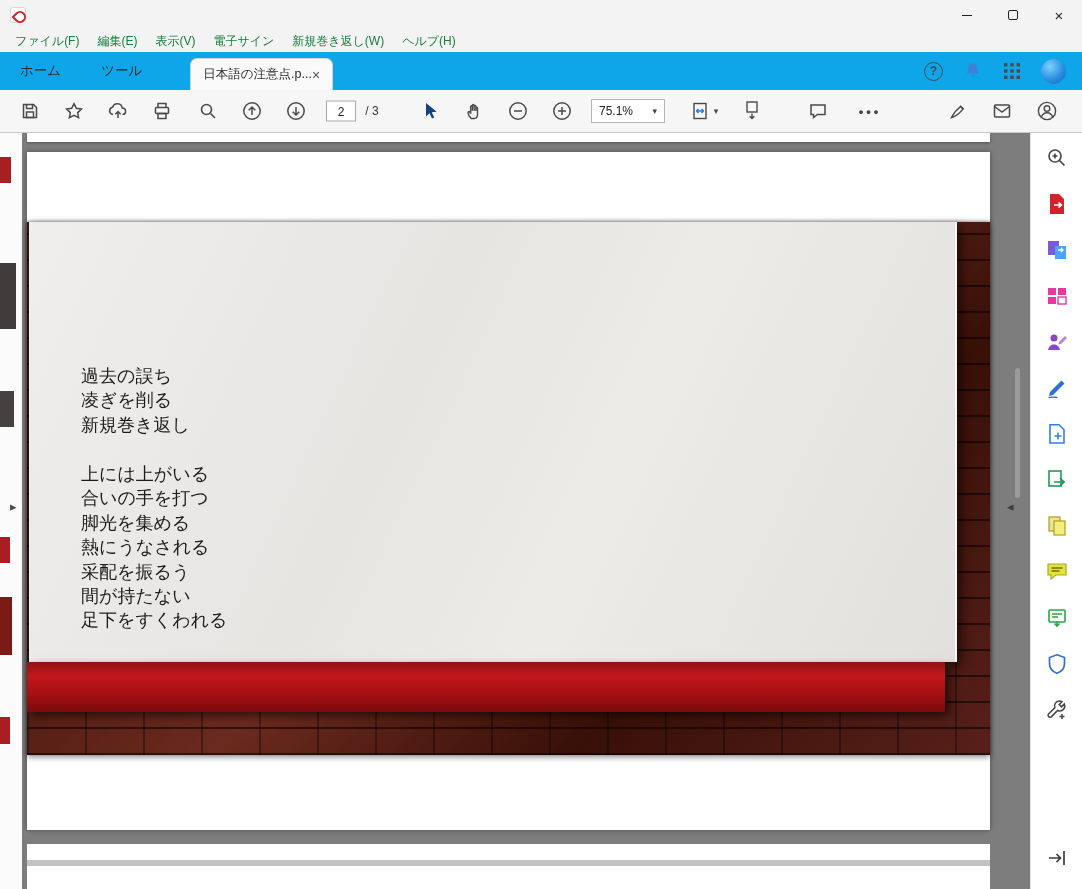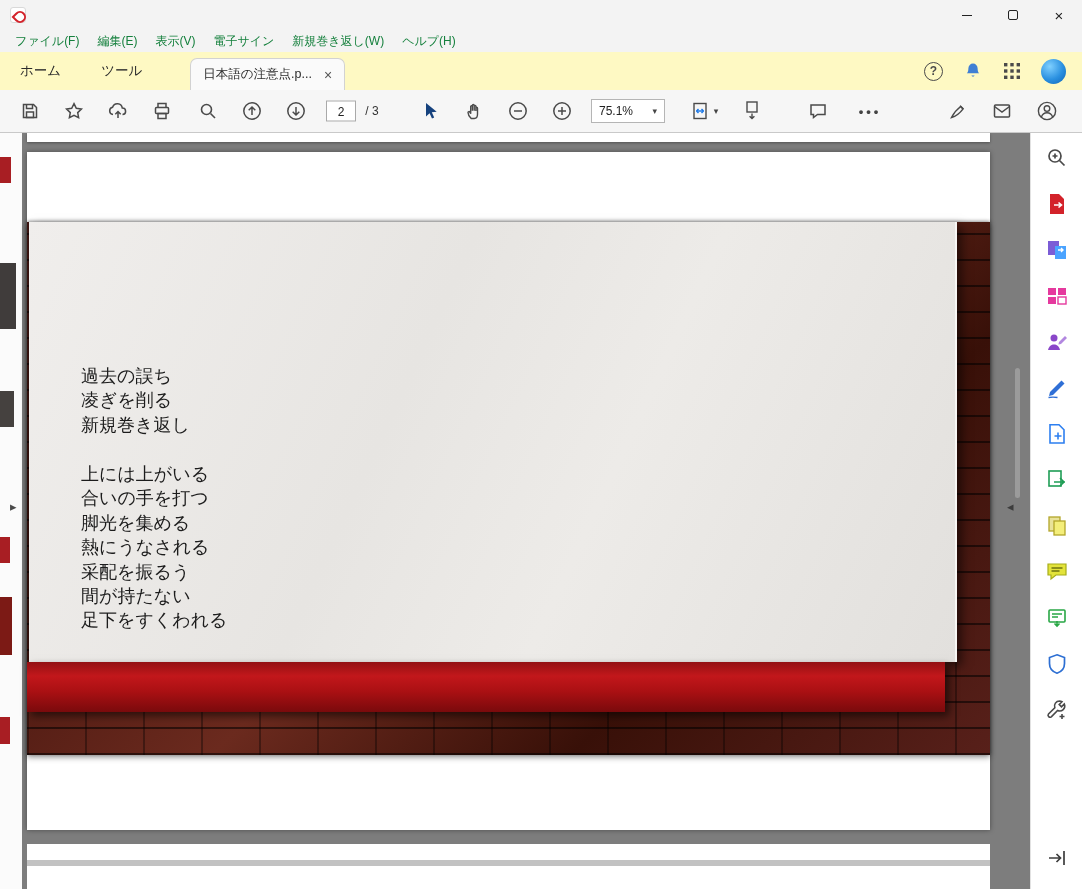--- a/index.html
+++ b/index.html
@@ -14,23 +14,23 @@
   .wbtns { margin-left:auto; display:flex; height:100%; }
   .wbtn { width:46px; height:100%; display:flex; align-items:center; justify-content:center; color:#222; font-size:15px; }
   .glyph-min { width:10px; height:1px; background:#222; }
   .glyph-max { width:10px; height:10px; border:1px solid #222; border-radius:2px; }
 
   
   .menubar { position:absolute; left:0; top:30px; width:1082px; height:22px; background:#f3f3f3; display:flex; align-items:center; padding-left:6px; }
   .menu-item { font-size:12px; color:#15803d; padding:0 9px; white-space:nowrap; }
 
   
-  .tabbar { position:absolute; left:0; top:52px; width:1082px; height:38px; background:#fef9c3; display:flex; align-items:center; }
+  .tabbar { position:absolute; left:0; top:52px; width:1082px; height:38px; background:#0ea5e9; display:flex; align-items:center; }
   .tab-label { font-size:13.5px; color:#2b2b2b; padding:0 20px; white-space:nowrap; }
-  .doc-tab { margin-left:28px; height:32px; align-self:flex-end; background:#fafafa; border:1px solid #d2d2d2; border-bottom:none; border-radius:7px 7px 0 0; display:flex; align-items:center; gap:12px; padding:0 12px; }
+  .doc-tab { margin-left:28px; height:32px; align-self:flex-end; background:#fafafa; border:1px solid #d2d2d2; border-bottom:none; border-radius:7px 7px 0 0; display:flex; align-items:center; padding:0 12px; }
   .doc-tab-text { font-size:12.5px; color:#2b2b2b; white-space:nowrap; }
   .doc-tab-close { font-size:14px; color:#555; line-height:1; }
   .tab-actions { margin-left:auto; display:flex; align-items:center; gap:20px; padding-right:16px; }
   .help-circle { width:19px; height:19px; border:1.6px solid #4a4a4a; border-radius:50%; display:flex; align-items:center; justify-content:center; font-size:12px; color:#4a4a4a; font-weight:bold; }
   .avatar-blue { width:25px; height:25px; border-radius:50%; background:radial-gradient(circle at 35% 30%, #7fd0ff 0%, #2a90e0 55%, #0f63b5 100%); }
 
   
   .toolbar { position:absolute; left:0; top:90px; width:1082px; height:43px; background:#f6f6f6; border-bottom:1px solid #c9c9c9; }
   .tbi { position:absolute; top:50%; transform:translate(-50%,-50%); display:flex; align-items:center; justify-content:center; }
   .page-input { width:30px; height:21px; border:1px solid #a9a9a9; background:#fff; font-size:12px; text-align:center; color:#222; }

